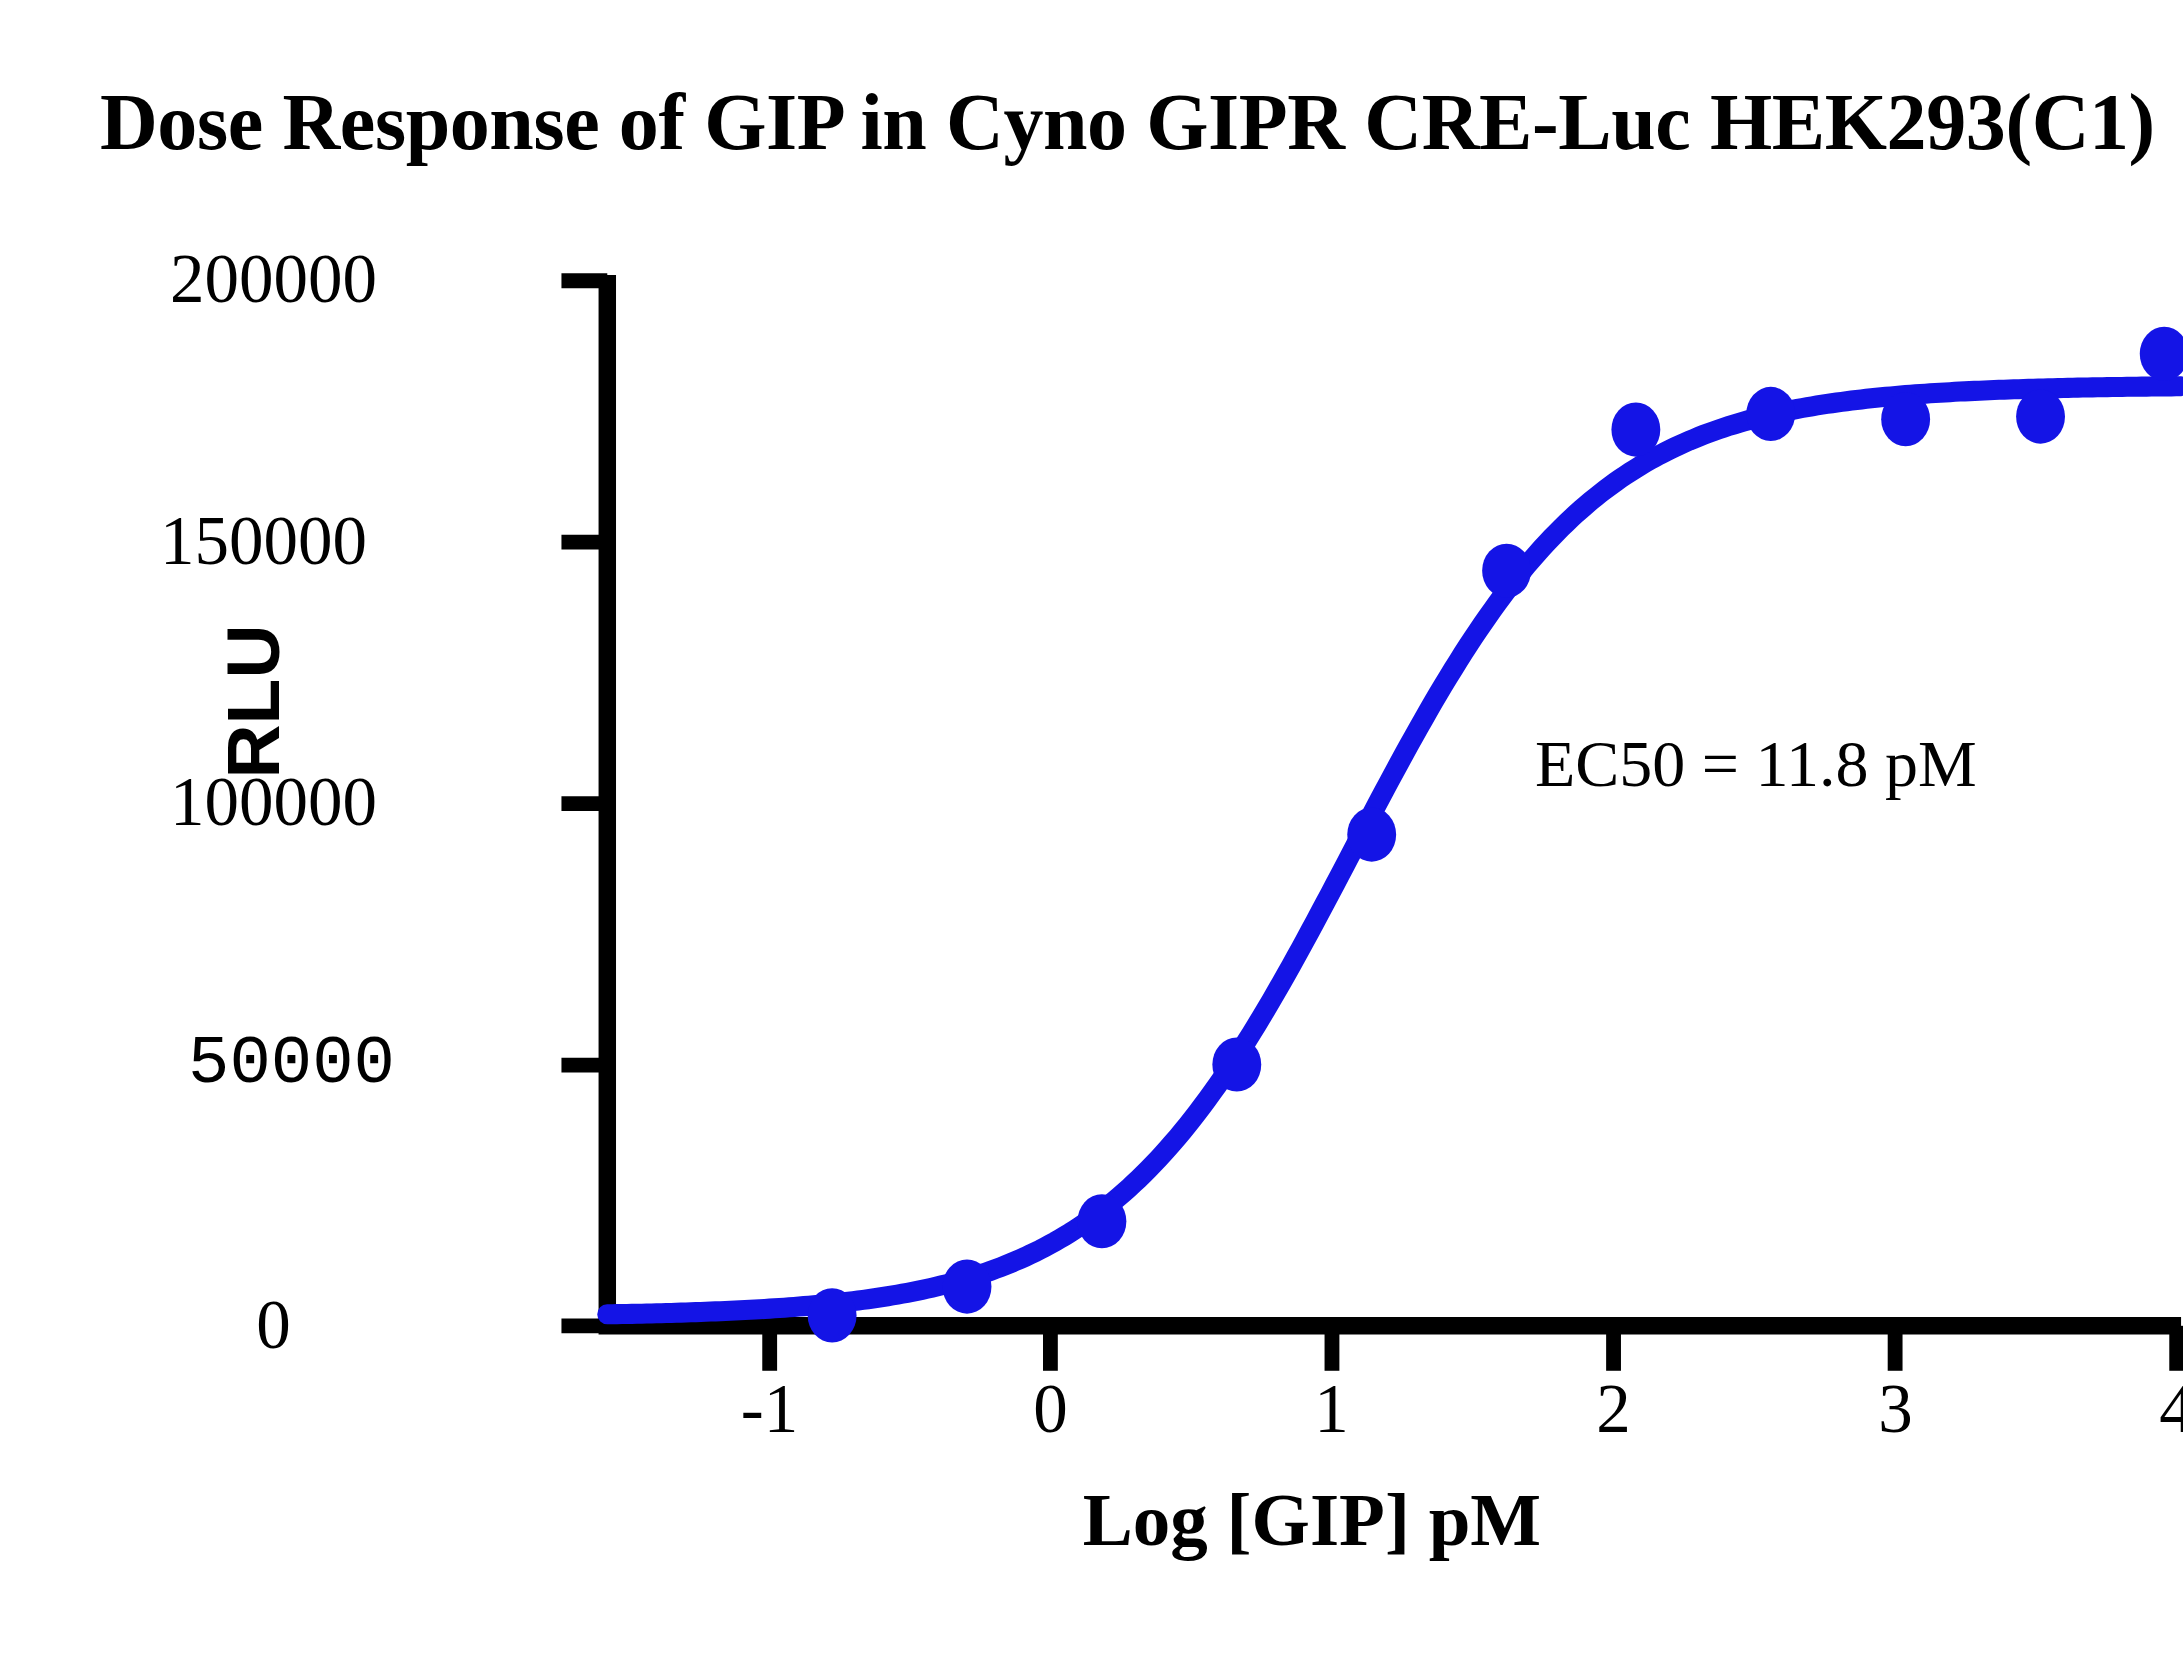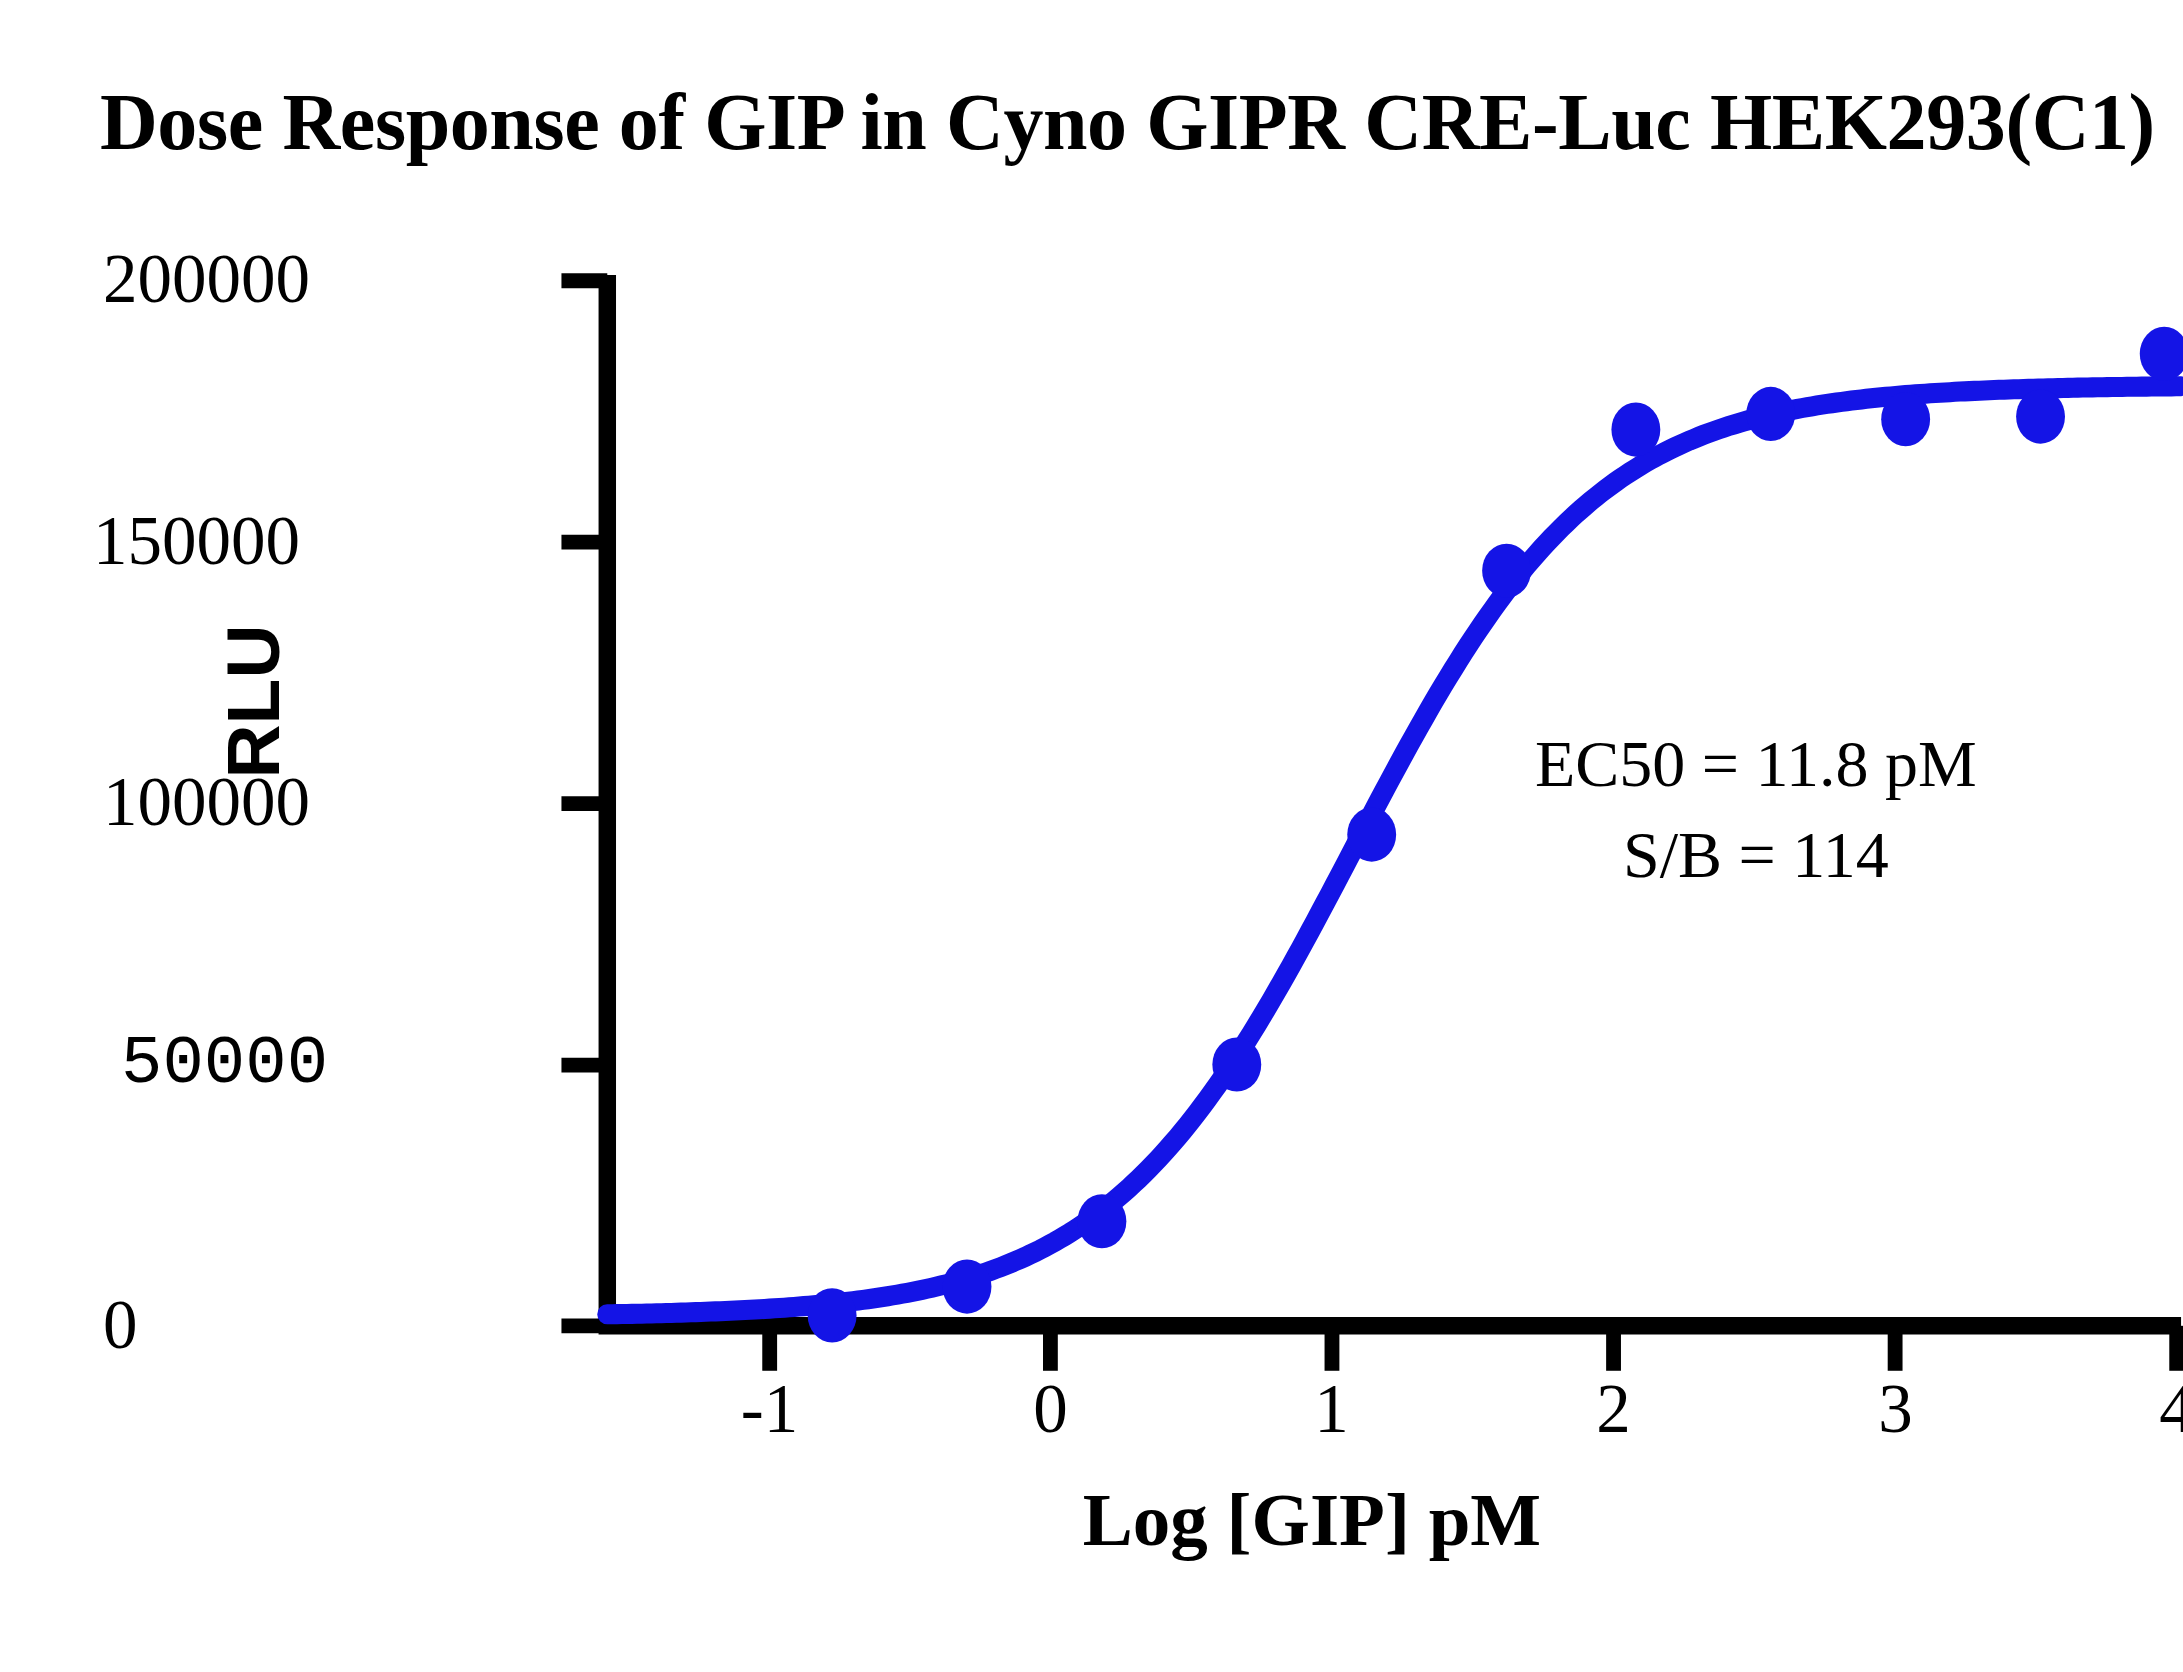--- a/index.html
+++ b/index.html
@@ -19,21 +19,21 @@
     position:absolute;
     left:131px; top:664px;
     width:245px; text-align:center;
     transform:rotate(-90deg); transform-origin:center center;
     font-family:"Liberation Sans","DejaVu Sans",sans-serif;
     font-weight:bold; font-size:75px; line-height:1; color:#000;
     letter-spacing:0px;
   }
 
   .ytick-label{
-    position:absolute; right:0; width:341px; text-align:left;
+    position:absolute; right:0; width:341px; text-align:center;
     font-family:"Liberation Serif","DejaVu Serif",serif;
     font-size:69px; line-height:1; color:#000; white-space:nowrap;
   }
   .xtick-label{
     position:absolute; width:131px; text-align:center;
     font-family:"Liberation Serif","DejaVu Serif",serif;
     font-size:69px; line-height:1; color:#000; white-space:nowrap;
   }
 
   #x-axis-title{
@@ -72,21 +72,20 @@
   <div class="xtick-label" style="left:985px; top:1375px;">0</div>
   <div class="xtick-label" style="left:1266px; top:1375px;">1</div>
   <div class="xtick-label" style="left:1548px; top:1375px;">2</div>
   <div class="xtick-label" style="left:1830px; top:1375px;">3</div>
   <div class="xtick-label" style="left:2111px; top:1375px;">4</div>
 
   <div id="x-axis-title">Log [GIP] pM</div>
 
   <div id="annotations">
     <div>EC50 = 11.8 pM</div>
-    <div>S/B = 114</div>
   </div>
 
   <svg id="fig" width="2808" height="1672" viewBox="0 0 6430 3830">
 
     <g>
       <line x1="1390" y1="630" x2="1390" y2="3037" stroke="#000000" stroke-width="40"></line>
       <line x1="1370" y1="3037" x2="4995" y2="3037" stroke="#000000" stroke-width="40"></line>
     </g>
 
     <g stroke="#000000" stroke-width="34">

